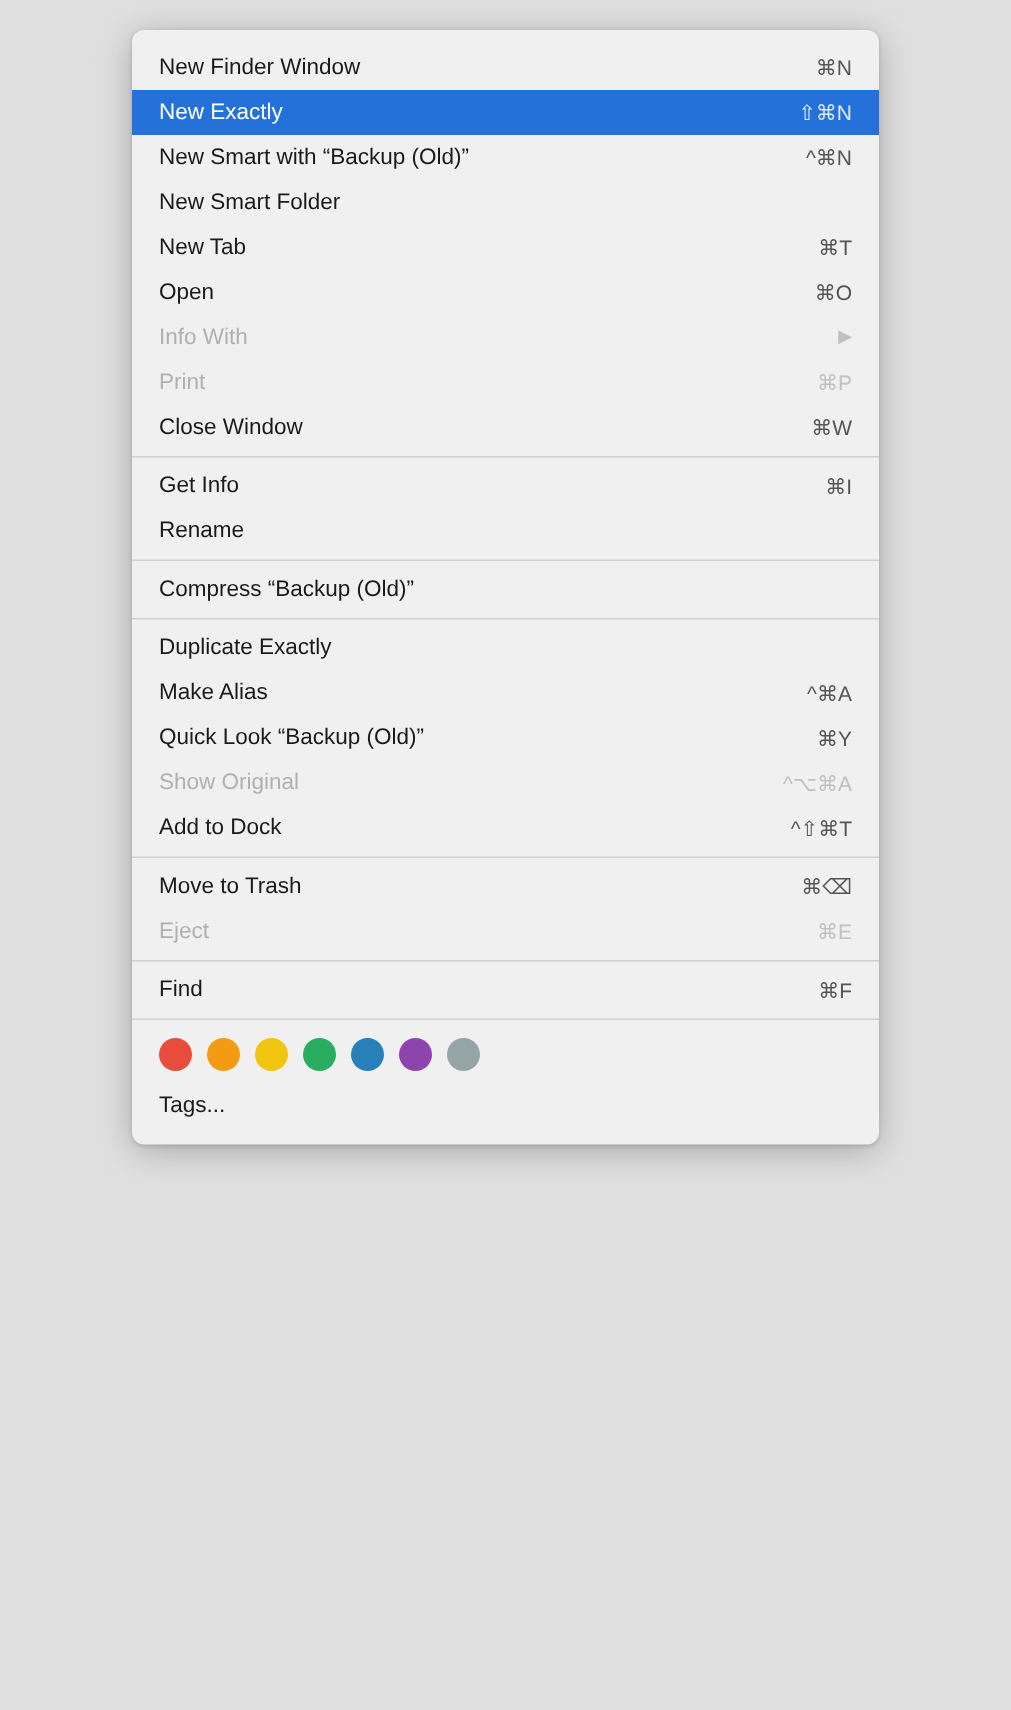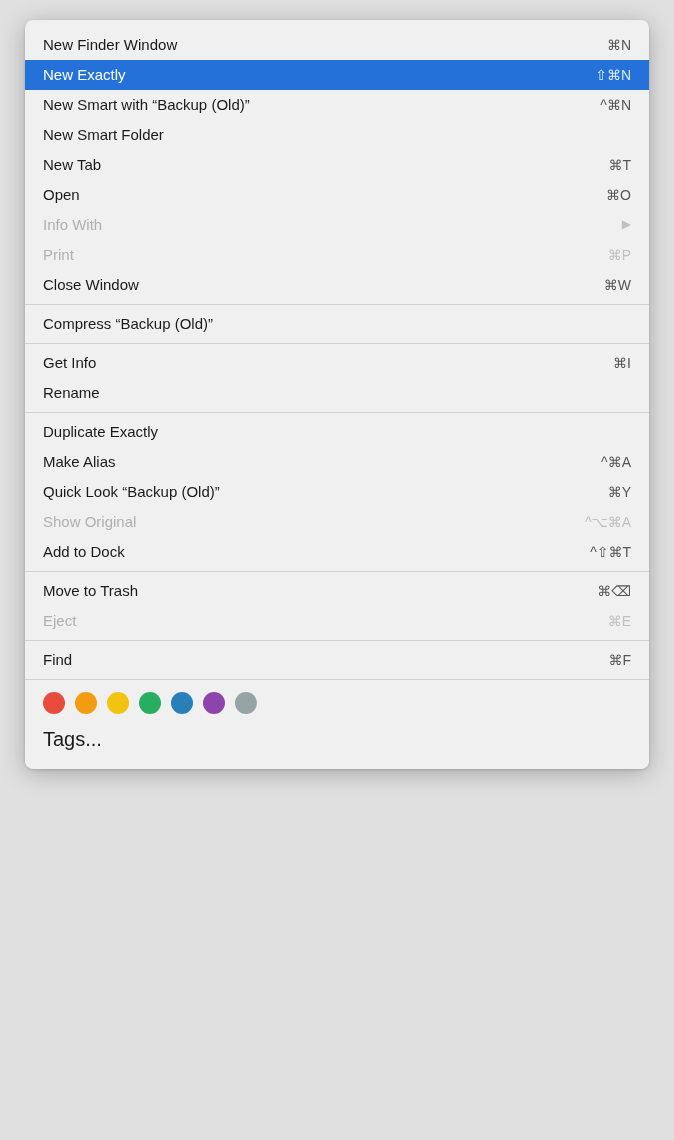--- a/index.html
+++ b/index.html
@@ -16,21 +16,21 @@
       align-items: flex-start;
       justify-content: center;
       padding: 20px;
       font-family: -apple-system, BlinkMacSystemFont, "SF Pro Text", "Helvetica Neue", sans-serif;
     }
 
     .context-menu {
       background: #f0f0f0;
       border-radius: 8px;
       box-shadow: 0 4px 24px rgba(0,0,0,0.25), 0 1px 3px rgba(0,0,0,0.15);
-      width: 624px;
+      width: 498px;
       padding: 6px 0;
       overflow: hidden;
     }
 
     .menu-section {
       border-bottom: 1px solid #d0d0d0;
       padding: 4px 0;
     }
 
     .menu-section:last-child {
@@ -100,21 +100,21 @@
 
     .tag-dot {
       width: 22px;
       height: 22px;
       border-radius: 50%;
       cursor: pointer;
       flex-shrink: 0;
     }
 
     .tags-label {
-      font-size: 20px;
+      font-size: 15px;
       color: #1a1a1a;
       cursor: pointer;
       padding: 2px 0;
     }
   </style>
 </head>
 <body>
 
 <div class="context-menu">
 <div class="menu-section">
@@ -149,30 +149,30 @@
         <span class="menu-item-label">Print</span>
         <span class="menu-item-shortcut">⌘P</span>
       </div>
       <div class="menu-item">
         <span class="menu-item-label">Close Window</span>
         <span class="menu-item-shortcut">⌘W</span>
       </div>
     </div>
     <div class="menu-section">
       <div class="menu-item">
-        <span class="menu-item-label">Compress “Backup (Old)”</span>
-      </div>
-    </div>
-    <div class="menu-section">
-      <div class="menu-item">
         <span class="menu-item-label">Get Info</span>
         <span class="menu-item-shortcut">⌘I</span>
       </div>
       <div class="menu-item">
         <span class="menu-item-label">Rename</span>
+      </div>
+    </div>
+    <div class="menu-section">
+      <div class="menu-item">
+        <span class="menu-item-label">Compress “Backup (Old)”</span>
       </div>
     </div>
     <div class="menu-section">
       <div class="menu-item">
         <span class="menu-item-label">Duplicate Exactly</span>
       </div>
       <div class="menu-item">
         <span class="menu-item-label">Make Alias</span>
         <span class="menu-item-shortcut">^⌘A</span>
       </div>

